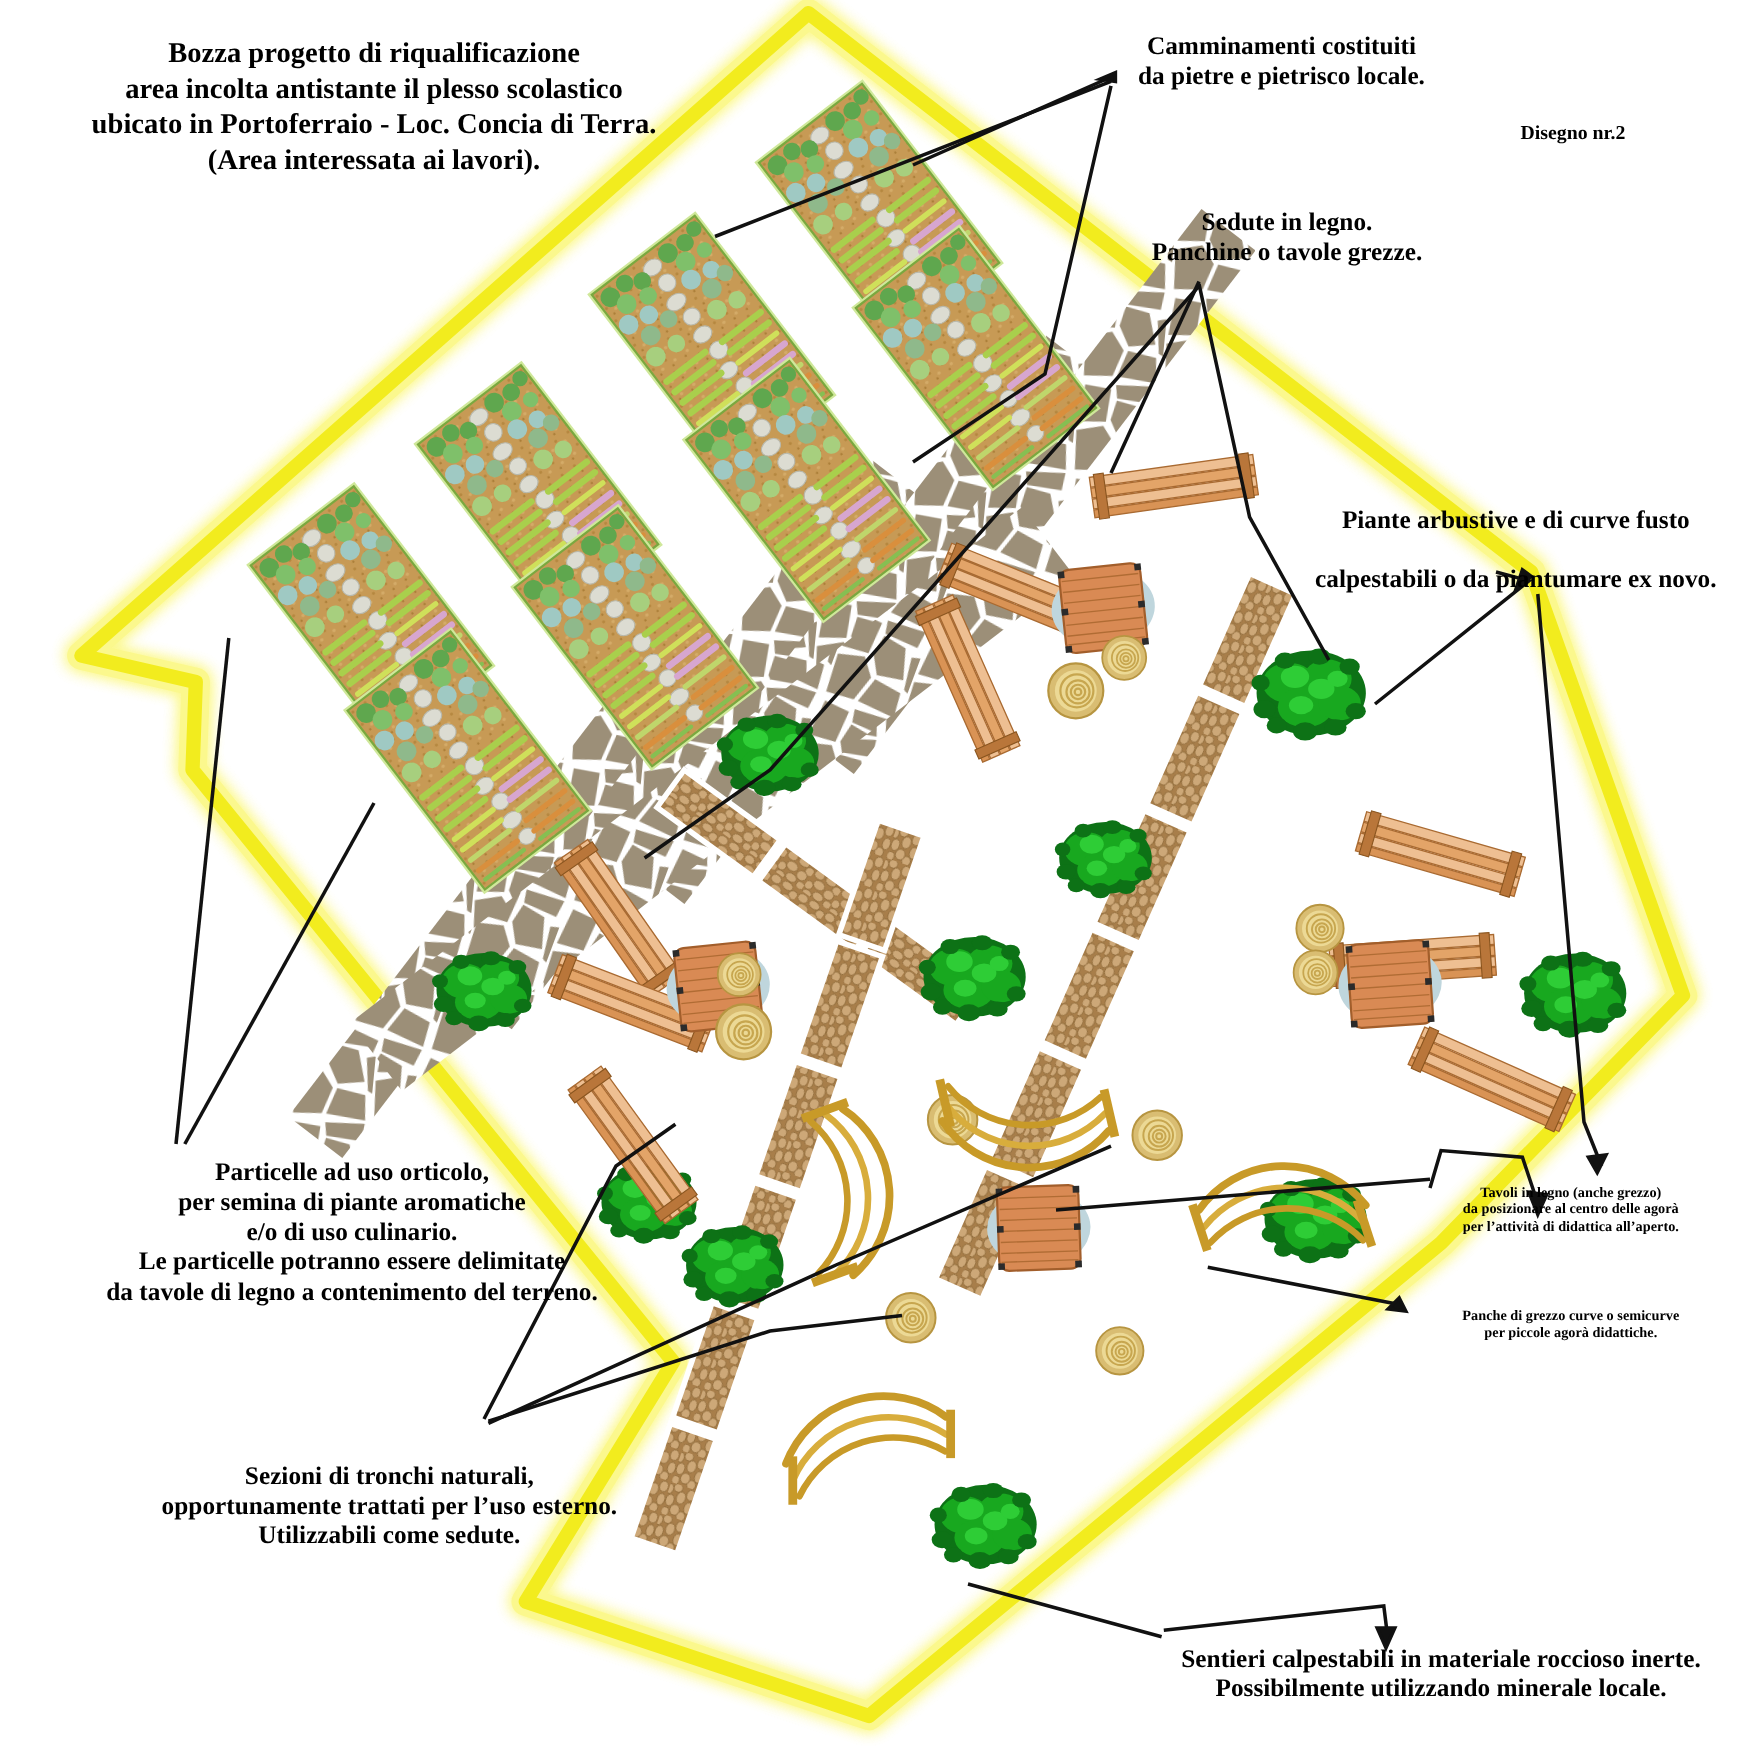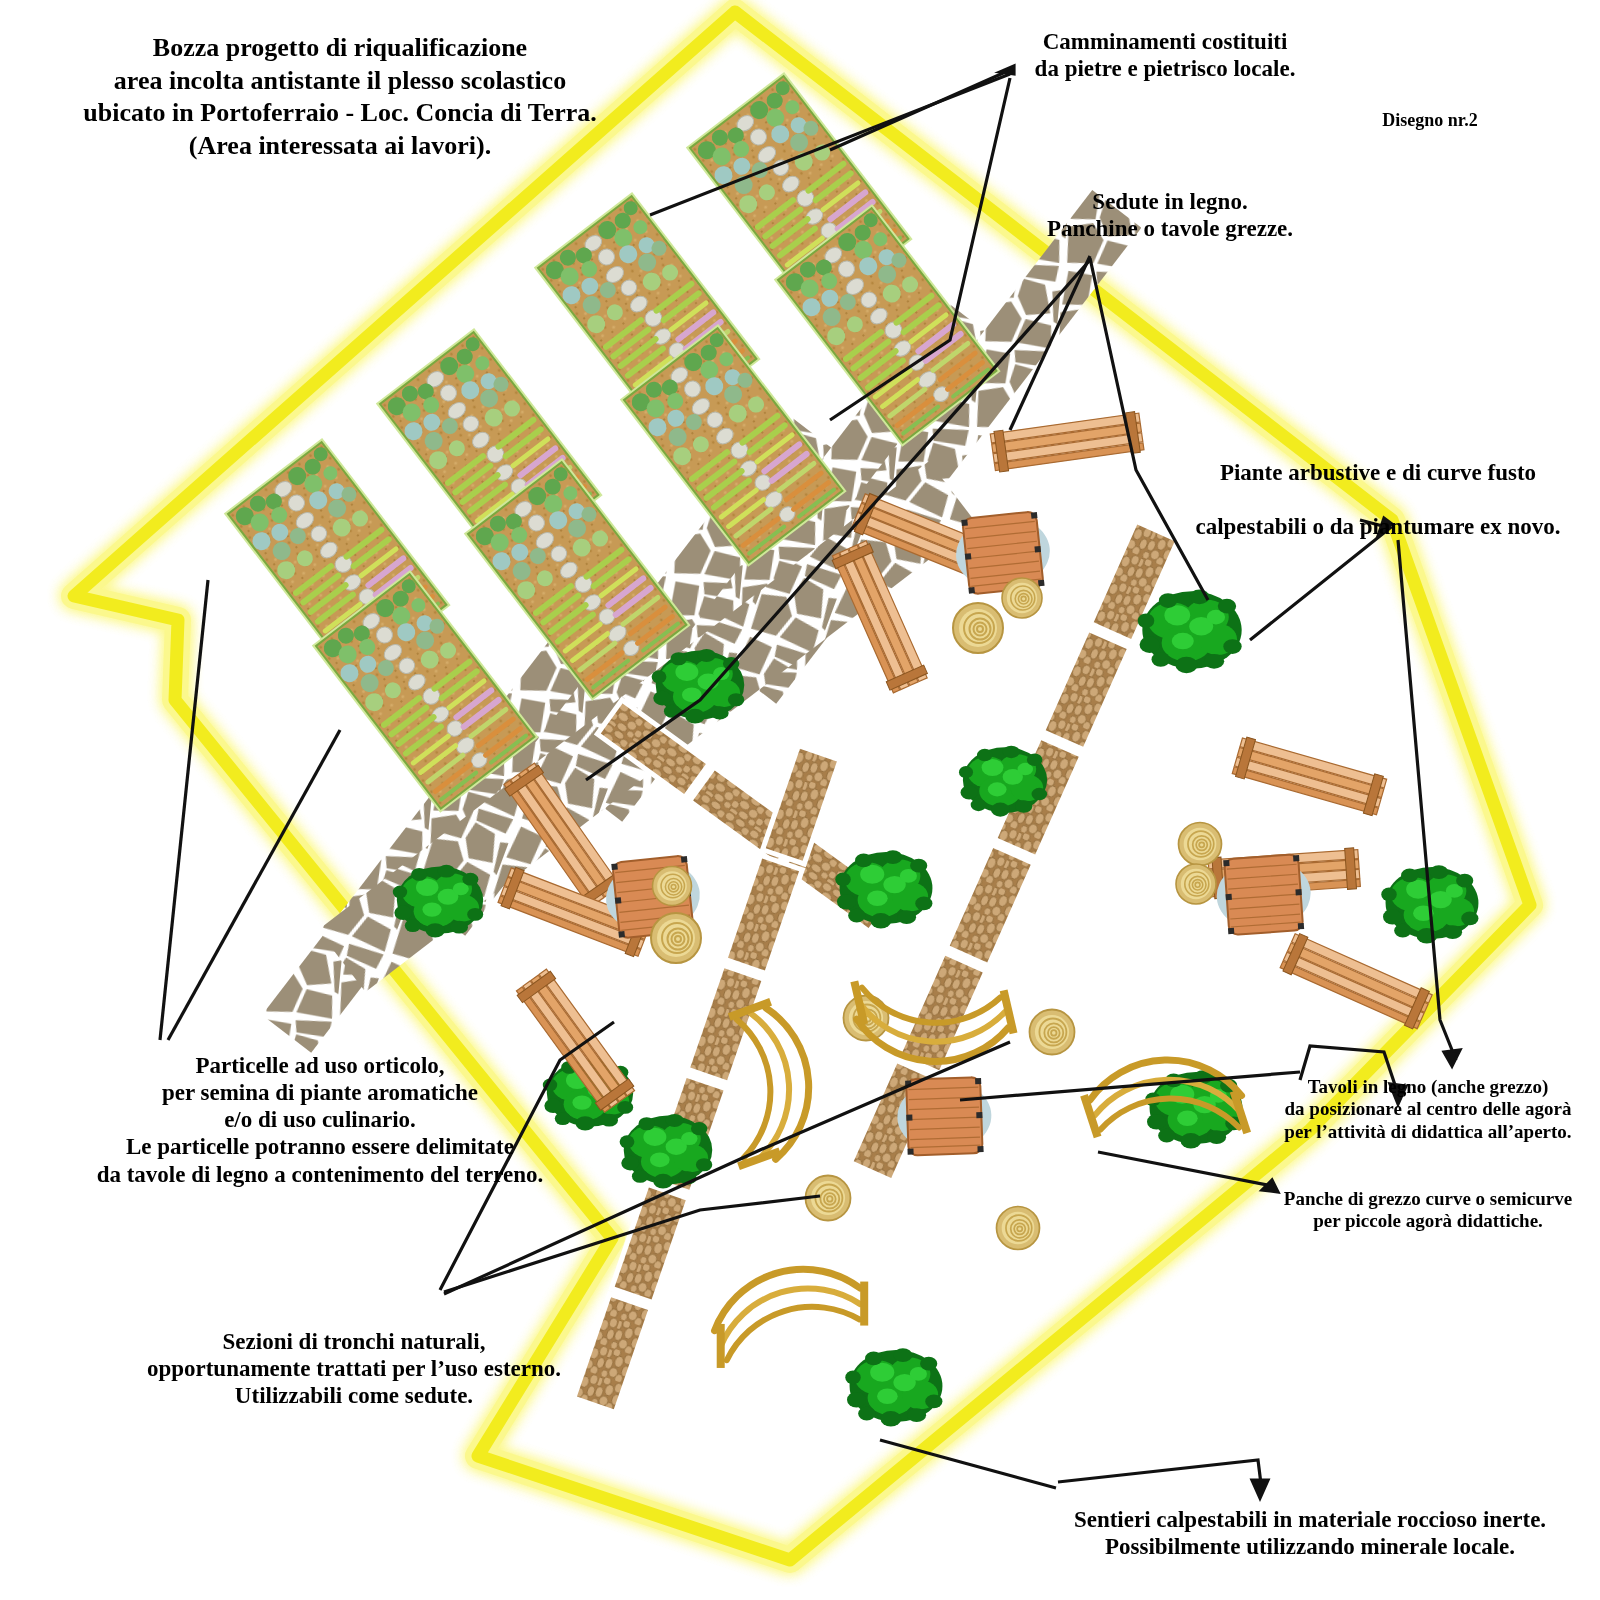--- a/index.html
+++ b/index.html
@@ -4,21 +4,21 @@
 <style>
   html,body{margin:0;padding:0;background:#ffffff;}
   body{width:1600px;height:1600px;position:relative;overflow:hidden;
        font-family:"Liberation Serif","DejaVu Serif",serif;}
   #plan{position:absolute;left:0;top:0;width:1600px;height:1600px;}
   .lbl{position:absolute;font-weight:bold;color:#000;line-height:1.18;
        text-align:center;white-space:pre-line;}
   .lbl.t-title{font-size:26px;line-height:1.25;}
   .lbl.t-big{font-size:18px;font-family:Liberation Serif, serif;}
   .lbl.t-mid{font-size:23px;}
-  .lbl.t-sm{font-size:19px;}
+  .lbl.t-sm{font-size:13px;}
   .ital{}
 </style>
 </head>
 <body>
 
 <svg id="plan" viewBox="0 0 1600 1600">
   <defs>
     <filter id="glow" x="-25%" y="-25%" width="150%" height="150%">
       <feGaussianBlur stdDeviation="7" result="b"></feGaussianBlur>
       <feMerge>
@@ -512,14 +512,14 @@
 opportunamente trattati per l’uso esterno.
 Utilizzabili come sedute.</div>
 
 <div class="lbl t-sm" style="left:1258px;top:1076px;width:340px;">Tavoli in legno (anche grezzo)
 da posizionare al centro delle agorà
 per l’attività di didattica all’aperto.</div>
 
 <div class="lbl t-sm" style="left:1258px;top:1188px;width:340px;">Panche di grezzo curve o semicurve
 per piccole agorà didattiche.</div>
 
-<div class="lbl t-mid" style="left:1030px;top:1494px;width:560px;margin-top:12px;">Sentieri calpestabili in materiale roccioso inerte.
+<div class="lbl t-mid" style="left:1030px;top:1494px;width:560px;">Sentieri calpestabili in materiale roccioso inerte.
 Possibilmente utilizzando minerale locale.</div>
 
 </body></html>

